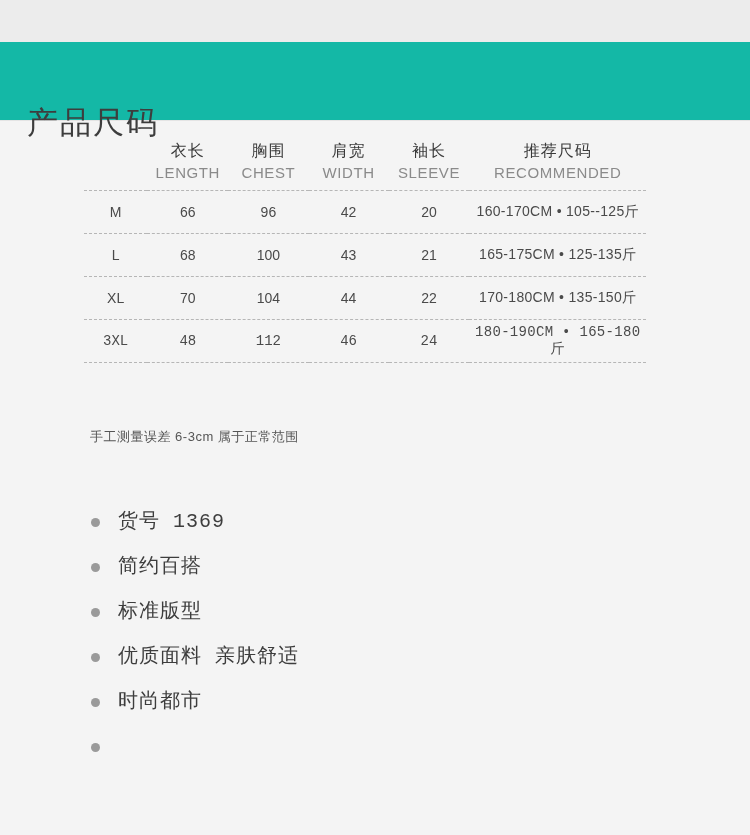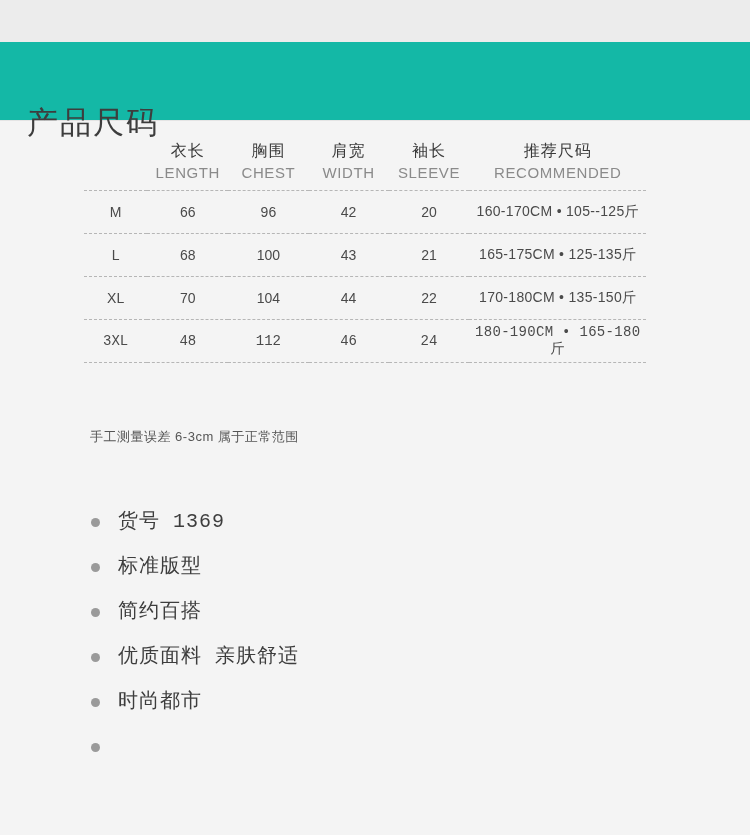--- a/index.html
+++ b/index.html
@@ -216,28 +216,28 @@
 
   <div class="note">手工测量误差 6-3cm 属于正常范围</div>
 
   <ul class="features">
     <li>
       <span class="bullet"></span>
       <span>货号   1369</span>
     </li>
     <li>
       <span class="bullet"></span>
+      <span>简约百搭</span>
+    </li>
+    <li>
+      <span class="bullet"></span>
       <span>标准版型</span>
     </li>
     <li>
       <span class="bullet"></span>
-      <span>简约百搭</span>
-    </li>
-    <li>
-      <span class="bullet"></span>
       <span>优质面料  亲肤舒适</span>
     </li>
     <li>
       <span class="bullet"></span>
       <span>时尚都市</span>
     </li>
     <li>
       <span class="bullet"></span>
     </li>
   </ul>

